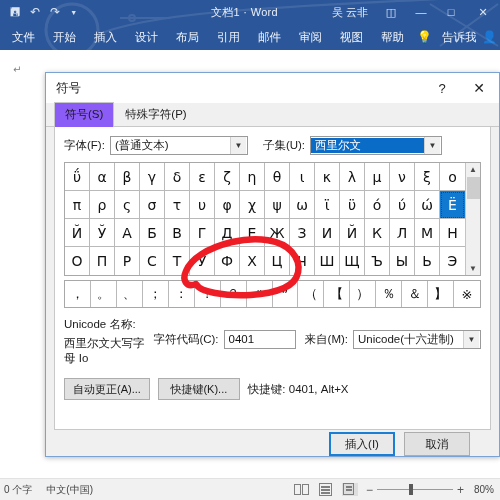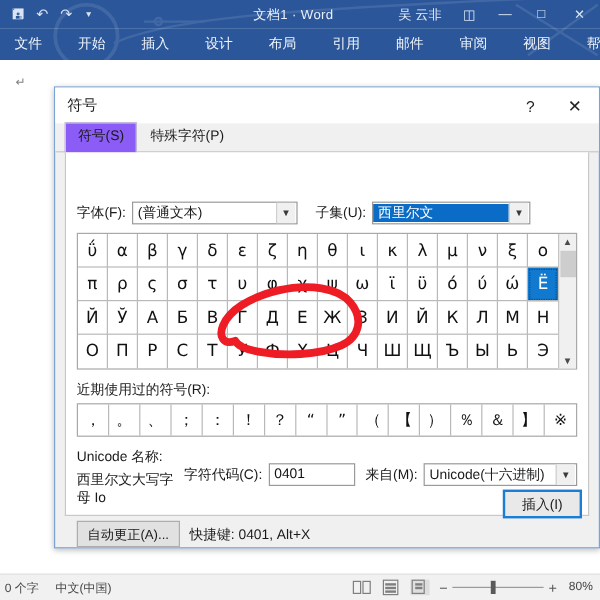--- a/index.html
+++ b/index.html
@@ -31,21 +31,21 @@
   .tb-user { font-size: 11px; color: #e9eff8; padding-right: 8px; white-space: nowrap; }
   .tb-btn {
     width: 30px; height: 24px; display: flex; align-items: center; justify-content: center;
     font-size: 11px; color: #dbe5f3;
   }
   .tb-btn.close { width: 34px; }
 
   .ribbon {
     position: absolute; left: 0; top: 24px; width: 500px; height: 26px;
     background: #2b579a; color: #fff;
-    display: flex; align-items: center; gap: 12px;
+    display: flex; align-items: center; gap: 0;
     overflow: hidden;
   }
   .rb-tab {
     font-size: 11.5px; color: #f0f4fa; padding: 0 9px; line-height: 26px;
     white-space: nowrap;
   }
   .rb-tab.first { padding-left: 12px; }
   .rb-right { margin-left: auto; display: flex; align-items: center; padding-right: 8px; gap: 2px; }
   .rb-light { font-size: 12px; color: #f0f4fa; padding: 0 4px; }
   .rb-share { font-size: 11.5px; color: #f0f4fa; padding: 0 4px; white-space: nowrap; text-align: center; }
@@ -120,21 +120,21 @@
     position: relative; top: 1px; height: 25px;
   }
 
   .dlg-body {
     background: #ffffff; margin: 0 8px 0 8px;
     border: 1px solid #c8c8c8; border-top: none;
     height: 303px; position: relative;
     padding: 9px 9px 0 9px;
   }
 
-  .row { display: flex; align-items: center; gap: 5px; margin-top: 32px; }
+  .row { display: flex; align-items: center; gap: 5px; }
   .lbl { font-size: 11.5px; color: #1a1a1a; white-space: nowrap; }
 
   .combo {
     height: 19px; border: 1px solid #9a9a9a; background: #fff;
     display: flex; align-items: center; position: relative;
   }
   .combo .val { padding-left: 4px; font-size: 11.5px; color: #1a1a1a; flex: 1; white-space: nowrap; overflow: hidden; }
   .combo .arrow {
     width: 16px; height: 17px; margin-right: 1px; background: #f0f0f0;
     border-left: 1px solid #cfcfcf;
@@ -196,22 +196,22 @@
   .gbtn {
     height: 22px; min-width: 82px; padding: 0 8px;
     border: 1px solid #adadad; background: #e1e1e1;
     font-size: 11px; color: #1a1a1a;
     display: flex; align-items: center; justify-content: center;
   }
   .shortcut-text { font-size: 11.5px; color: #1a1a1a; }
 
   .dlg-footer {
     position: absolute; left: 0; right: 0; bottom: 0; height: 48px;
-    display: flex; align-items: flex-start; justify-content: flex-end;
-    padding-right: 14px; gap: 9px;
+    display: flex; align-items: flex-end; justify-content: flex-end;
+    padding-right: 29px; gap: 9px;
   }
   .fbtn {
     width: 66px; height: 24px; border: 1px solid #adadad; background: #e1e1e1;
     font-size: 11.5px; color: #1a1a1a;
     display: flex; align-items: center; justify-content: center;
   }
   .fbtn.default { border: 2px solid #1a7fd4; background: #e9e9e9; }
 
   
   .annot { position: absolute; left: 0; top: 0; width: 500px; height: 500px; pointer-events: none; }
@@ -366,21 +366,20 @@
             <div class="cell row-last">Ь</div>
             <div class="cell row-last">Э</div>
           </div>
         <div class="vscroll">
           <span class="vs-arrow">▲</span>
           <span class="vs-thumb"></span>
           <span class="vs-arrow bottom">▼</span>
         </div>
       </div>
 
-      <div class="recent-label">近期使用过的符号(R):</div>
       <div class="recent-wrap">
         <div class="recent-grid" id="recent-grid">
             <div class="rcell">，</div>
             <div class="rcell">。</div>
             <div class="rcell">、</div>
             <div class="rcell">；</div>
             <div class="rcell">：</div>
             <div class="rcell">！</div>
             <div class="rcell">？</div>
             <div class="rcell">“</div>
@@ -406,27 +405,29 @@
           <span class="lbl" style="margin-left:4px;">来自(M):</span>
           <span class="combo" id="from-combo">
             <span class="val">Unicode(十六进制)</span>
             <span class="arrow">▼</span>
           </span>
         </div>
       </div>
 
       <div class="btn-row">
         <span class="gbtn">自动更正(A)...</span>
+        <span class="gbtn">快捷键(K)...</span>
         <span class="shortcut-text">快捷键: 0401, Alt+X</span>
       </div>
 
     </div>
 
     <div class="dlg-footer">
       <span class="fbtn default">插入(I)</span>
+      <span class="fbtn">取消</span>
     </div>
   </div>
 
   <div class="statusbar">
     <div class="sb-left">
       <span>0 个字</span>
       <span>中文(中国)</span>
     </div>
     <div class="sb-right">
       <span class="sb-viewicon">

